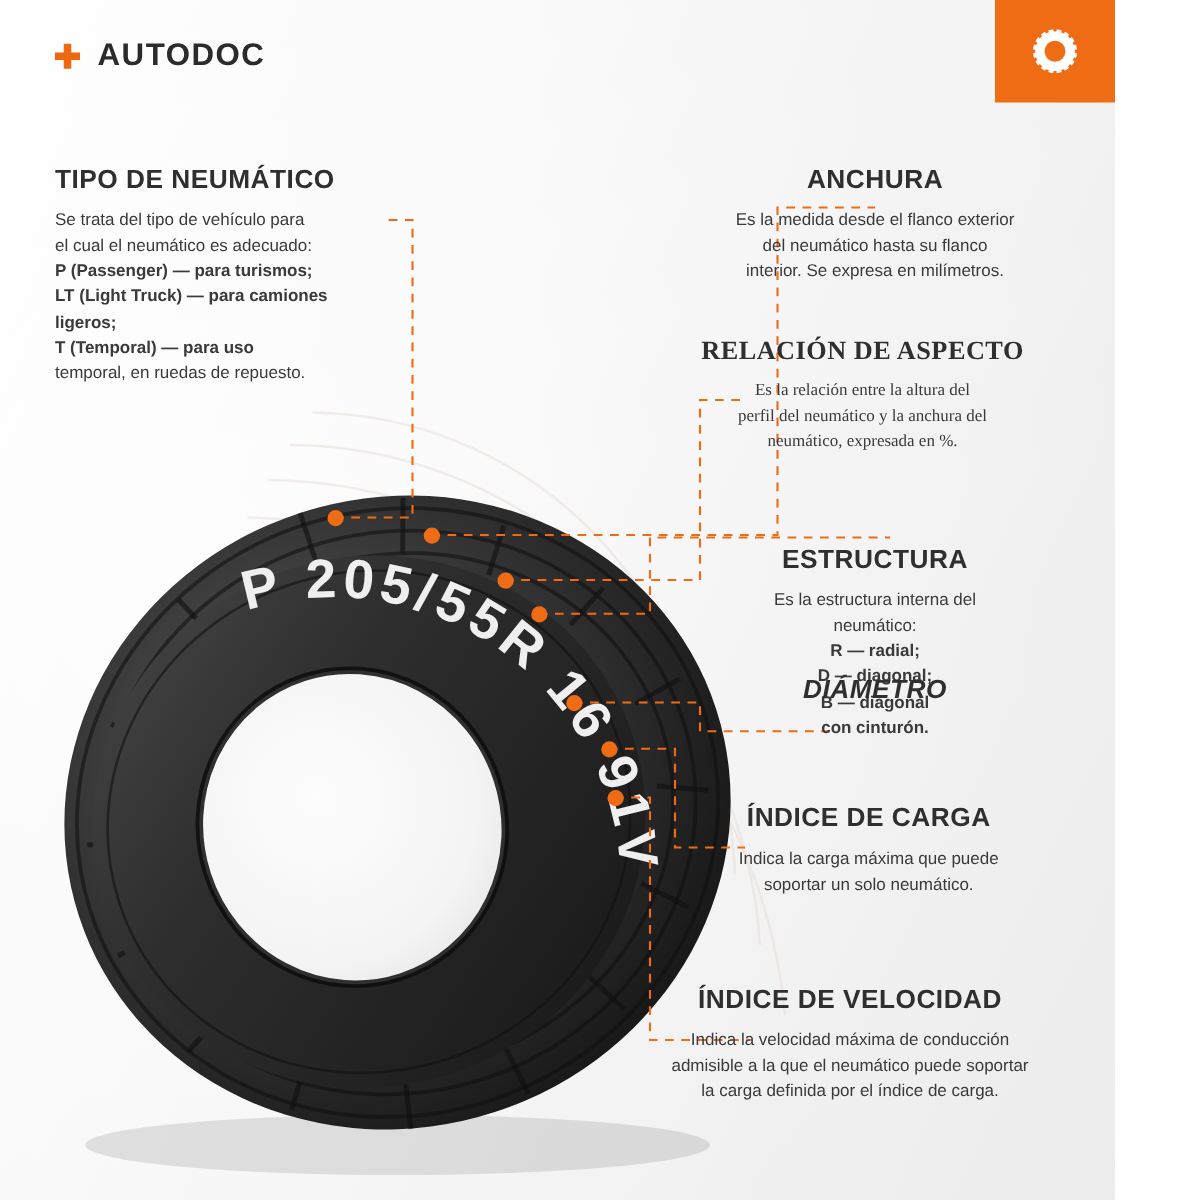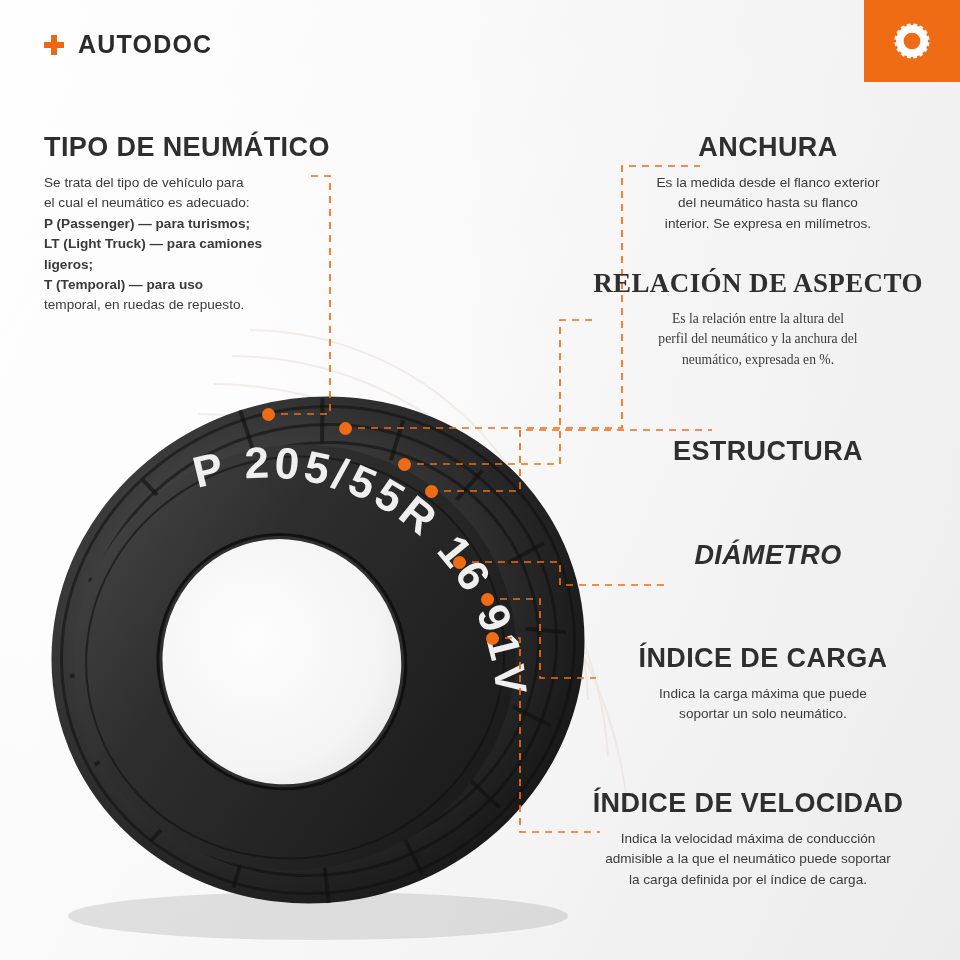--- a/index.html
+++ b/index.html
@@ -7,21 +7,21 @@
   body {
     width: 960px;
     height: 960px;
     overflow: hidden;
     font-family: "Liberation Sans", sans-serif;
     background: #ffffff;
   }
 
   #infographic {
     position: relative;
-    width: 960px;
+    width: 892px;
     height: 960px;
     background:
       radial-gradient(circle at 18% 46%, #ffffff 0%, #f7f7f7 38%, #f2f2f2 70%, #eeeeee 100%);
     overflow: hidden;
     padding-left: 18px;
   }
 
   
   .bg-wash {
     position: absolute;
@@ -100,21 +100,21 @@
     margin-left: -6.5px;
     margin-top: -6.5px;
     border-radius: 50%;
     background: #ef6c14;
   }
 
   
   .block { position: absolute; }
 
   .block h2 {
-    font-size: 27px;
+    font-size: 21px;
     font-weight: bold;
     color: #2f2f2f;
     letter-spacing: 0.4px;
     line-height: 1.15;
     margin-bottom: 10px;
   }
   .block p {
     font-size: 13.6px;
     line-height: 1.5;
     color: #3a3a3a;
@@ -313,20 +313,28 @@
     <h2>RELACIÓN DE ASPECTO</h2>
     <p>
       <span>Es la relación entre la altura del</span><br>
       <span>perfil del neumático y la anchura del</span><br>
       <span>neumático, expresada en %.</span>
     </p>
   </div>
 
   <div class="block right-block b-estructura">
     <h2>ESTRUCTURA</h2>
+    <p>
+      <span>Es la estructura interna del</span><br>
+      <span>neumático:</span><br>
+      <b>R — radial;</b><br>
+      <b>D — diagonal;</b><br>
+      <b>B — diagonal</b><br>
+      <b>con cinturón.</b>
+    </p>
   </div>
 
   <div class="block right-block b-diametro">
     <h2>DIÁMETRO</h2>
   </div>
 
   <div class="block right-block b-carga">
     <h2>ÍNDICE DE CARGA</h2>
     <p>
       <span>Indica la carga máxima que puede</span><br>

